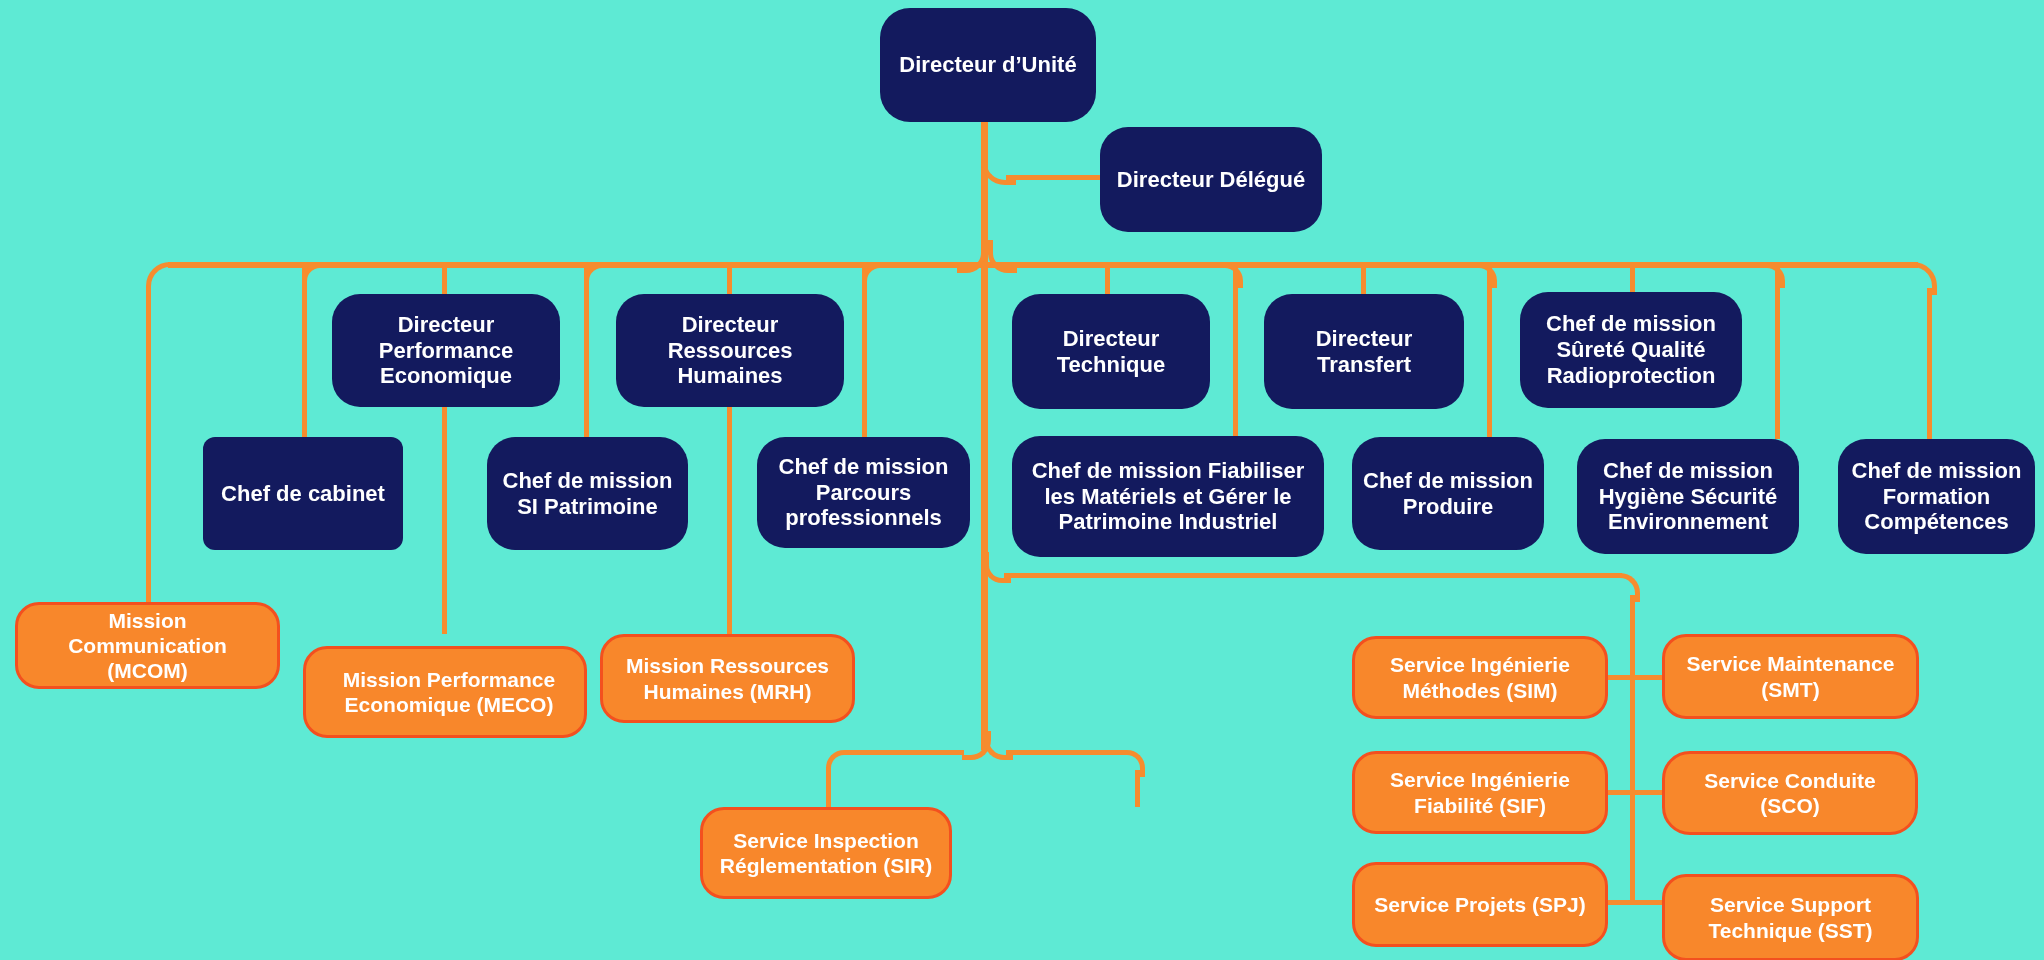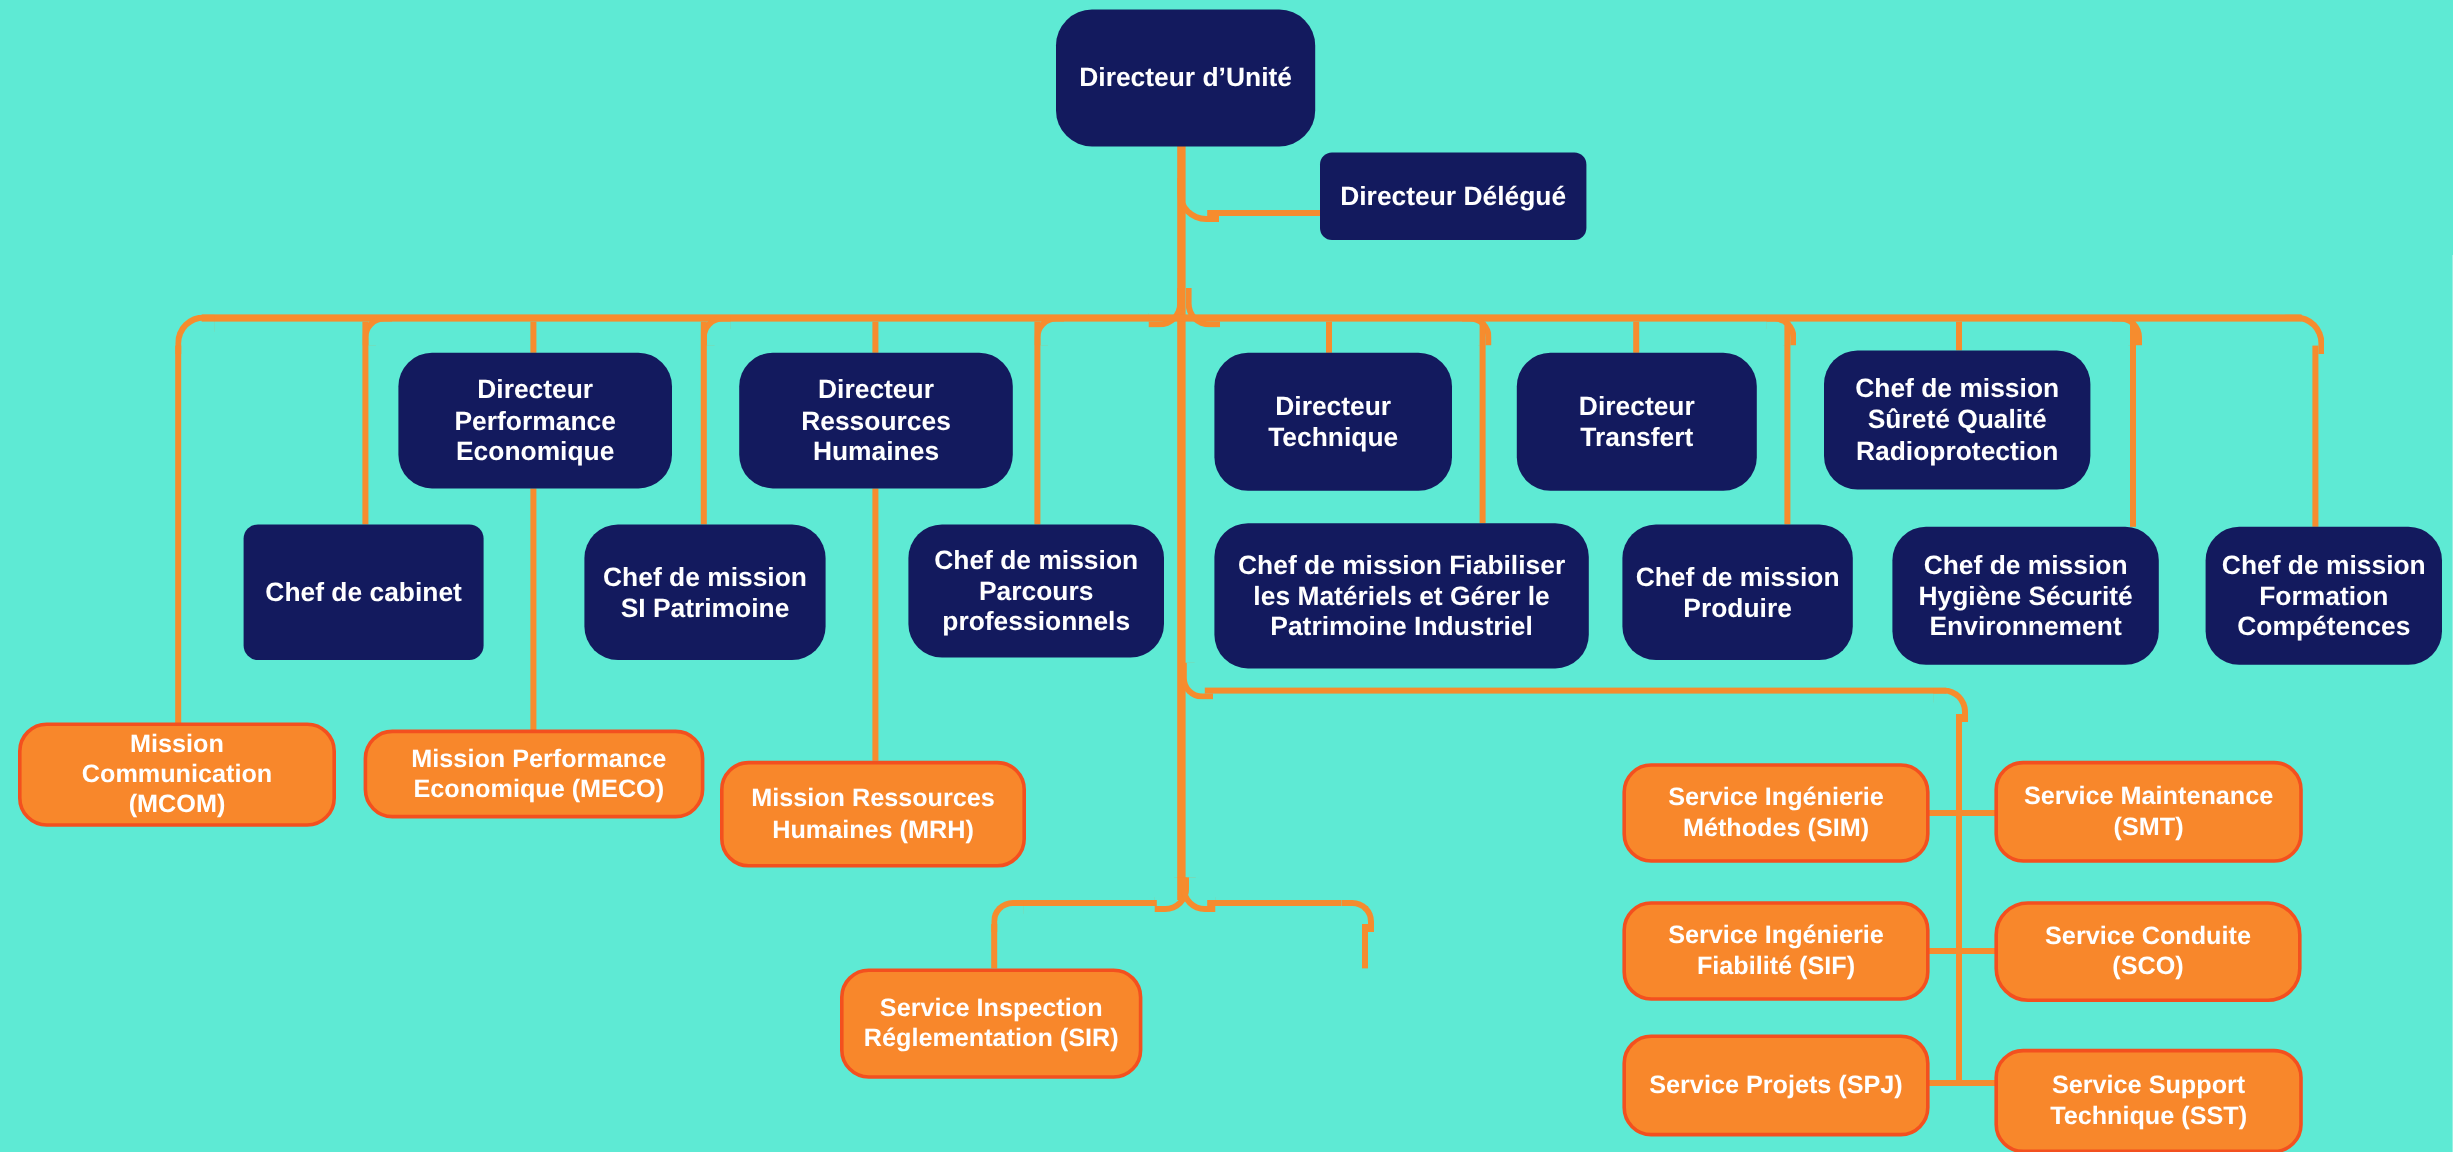--- a/index.html
+++ b/index.html
@@ -27,35 +27,35 @@
   
   .node{
     position:absolute;display:flex;align-items:center;justify-content:center;
     text-align:center;white-space:pre-line;font-weight:bold;color:var(--text);
     box-sizing:border-box;padding:4px 6px;
   }
   .navy{background:var(--navy);border-radius:28px;font-size:22px;line-height:1.17;}
   .orange{background:var(--orange-fill);border:3px solid var(--orange-border);border-radius:24px;font-size:21px;line-height:1.2;}
 
   #n-du{left:880px;top:8px;width:216px;height:114px;border-radius:30px;}
-  #n-dd{left:1100px;top:127px;width:222px;height:73px;border-radius:10px;}
+  #n-dd{left:1100px;top:127px;width:222px;height:105px;}
   #n-dpe{left:332px;top:294px;width:228px;height:113px;}
   #n-drh{left:616px;top:294px;width:228px;height:113px;}
   #n-dt{left:1012px;top:294px;width:198px;height:115px;}
   #n-dtr{left:1264px;top:294px;width:200px;height:115px;}
   #n-sqr{left:1520px;top:292px;width:222px;height:116px;}
   #n-cab{left:203px;top:437px;width:200px;height:113px;border-radius:12px;}
   #n-sip{left:487px;top:437px;width:201px;height:113px;}
   #n-pp{left:757px;top:437px;width:213px;height:111px;}
   #n-fmgpi{left:1012px;top:436px;width:312px;height:121px;}
   #n-prod{left:1352px;top:437px;width:192px;height:113px;}
   #n-hse{left:1577px;top:439px;width:222px;height:115px;}
   #n-fc{left:1838px;top:439px;width:197px;height:115px;}
   #n-mcom{left:15px;top:602px;width:265px;height:87px;}
-  #n-meco{left:303px;top:608px;width:284px;height:74px;padding-left:14px;}
+  #n-meco{left:303px;top:646px;width:284px;height:92px;padding-left:14px;}
   #n-mrh{left:600px;top:634px;width:255px;height:89px;}
   #n-sir{left:700px;top:807px;width:252px;height:92px;}
   #n-ssq{left:1012px;top:807px;width:253px;height:92px;}
   #n-sim{left:1352px;top:636px;width:256px;height:83px;}
   #n-smt{left:1662px;top:634px;width:257px;height:85px;}
   #n-sif{left:1352px;top:751px;width:256px;height:83px;}
   #n-sco{left:1662px;top:751px;width:256px;height:84px;border-radius:28px;}
   #n-spj{left:1352px;top:862px;width:256px;height:85px;}
   #n-sst{left:1662px;top:862px;width:257px;height:87px;margin-top:12px;}
 </style>

